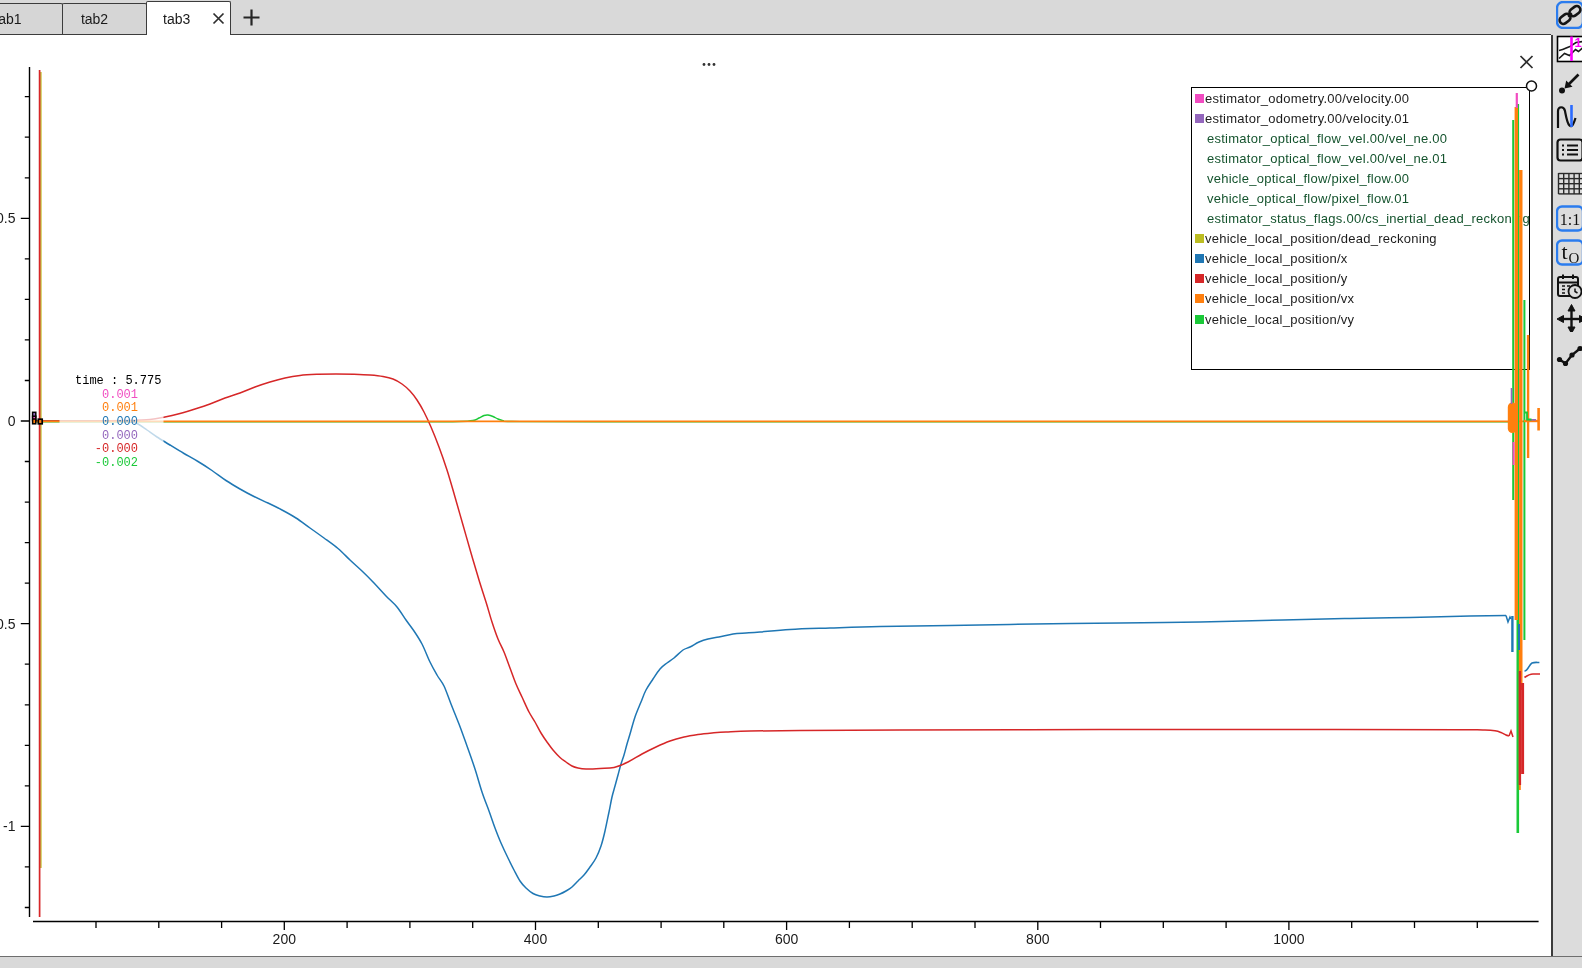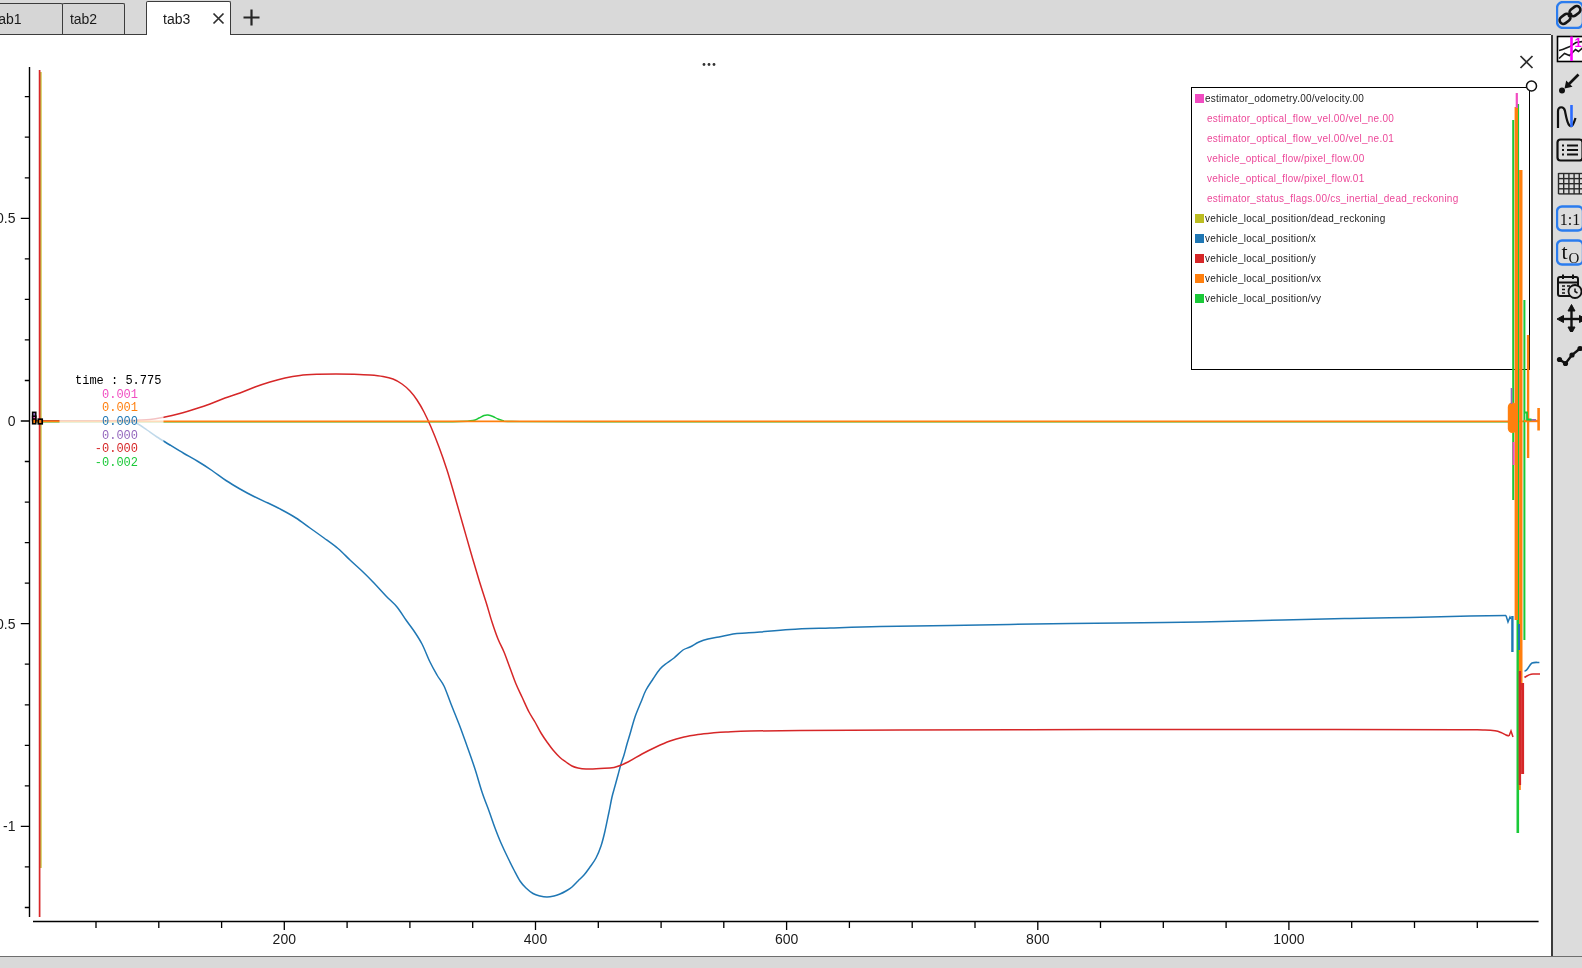--- a/index.html
+++ b/index.html
@@ -11,24 +11,24 @@
   border-bottom:none;border-radius:2px 2px 0 0;font-size:14px;color:#1a1a1a;
   display:flex;align-items:center;justify-content:center;box-sizing:border-box;}
 #tab3{top:1px;height:34px;background:#ffffff;z-index:3;}
 #paneline{position:absolute;left:0;top:34px;width:1551px;height:1px;background:#3c3c3c;z-index:2;}
 #toolbar{position:absolute;left:1553px;top:35px;width:29px;height:921px;background:#dcdcdc;}
 #toolbar-top{position:absolute;left:1553px;top:0px;width:29px;height:35px;background:#d9d9d9;}
 #tbborder{position:absolute;left:1551px;top:35px;width:2px;height:921px;background:#3c3c3c;}
 #statusbar{position:absolute;left:0;top:956px;width:1582px;height:12px;background:#d9d9d9;border-top:1px solid #6e6e6e;}
 #plotsvg{position:absolute;left:0;top:0;z-index:1;}
 #legend{position:absolute;left:1191px;top:87px;width:337px;height:281px;border:1px solid #000;
-  font-size:10px;letter-spacing:0.25px;color:#1c1c1c;overflow:hidden;z-index:0;background:transparent;}
+  font-size:13px;letter-spacing:0.25px;color:#1c1c1c;overflow:hidden;z-index:0;background:transparent;}
 .lrow{height:20.1px;display:flex;align-items:center;white-space:nowrap;padding-left:3px;}
 .sq{width:9px;height:9px;margin-right:1px;flex:none;}
-.gray{color:#ec4899;padding-left:15px;}
+.gray{color:#14532d;padding-left:15px;}
 .icon{position:absolute;left:1556px;width:28px;height:28px;}
 </style>
 </head>
 <body>
 <div id="root">
   <svg id="plotsvg" width="1582" height="968">
   <path d="M29.5 67 V917" stroke="#000" stroke-width="1.4" fill="none"></path>
   <path d="M33 921.5 H1538.6" stroke="#000" stroke-width="1.4" fill="none"></path>
   <path d="M24.8 907.5 H29.5 M24.8 866.9 H29.5 M20.8 826.4 H29.5 M24.8 785.9 H29.5 M24.8 745.3 H29.5 M24.8 704.8 H29.5 M24.8 664.2 H29.5 M20.8 623.7 H29.5 M24.8 583.2 H29.5 M24.8 542.6 H29.5 M24.8 502.1 H29.5 M24.8 461.5 H29.5 M20.8 421.0 H29.5 M24.8 380.5 H29.5 M24.8 339.9 H29.5 M24.8 299.4 H29.5 M24.8 258.8 H29.5 M20.8 218.3 H29.5 M24.8 177.8 H29.5 M24.8 137.2 H29.5 M24.8 96.7 H29.5 " stroke="#000" stroke-width="1.3" fill="none"></path>
   <text x="15.5" y="223.1" font-size="14" text-anchor="end" fill="#1a1a1a">0.5</text>
@@ -83,37 +83,38 @@
   <text x="75" y="384" font-size="12" font-family="Liberation Mono, monospace" fill="#000">time : 5.775</text>
   <text x="138" y="397.8" font-size="12" font-family="Liberation Mono, monospace" text-anchor="end" fill="#f14cc1">0.001</text>
   <text x="138" y="411.4" font-size="12" font-family="Liberation Mono, monospace" text-anchor="end" fill="#ff7f0e">0.001</text>
   <text x="138" y="425.0" font-size="12" font-family="Liberation Mono, monospace" text-anchor="end" fill="#1f77b4">0.000</text>
   <text x="138" y="438.6" font-size="12" font-family="Liberation Mono, monospace" text-anchor="end" fill="#9467bd">0.000</text>
   <text x="138" y="452.2" font-size="12" font-family="Liberation Mono, monospace" text-anchor="end" fill="#d62728">-0.000</text>
   <text x="138" y="465.8" font-size="12" font-family="Liberation Mono, monospace" text-anchor="end" fill="#1ac938">-0.002</text>
   </svg>
   <div id="tabbar">
     <div class="tab" style="left:-22px;width:85px;padding-right:25px;box-sizing:border-box;">tab1</div>
-    <div class="tab" style="left:62px;width:63px;padding-right:20px;box-sizing:border-box;">tab2</div>
+    <div class="tab" style="left:62px;width:85px;padding-right:20px;box-sizing:border-box;">tab2</div>
     <div class="tab" id="tab3" style="left:146px;width:85px;justify-content:flex-start;padding-left:16px;box-sizing:border-box;">
       <span style="margin-right:22px;">tab3</span>
       <svg width="13" height="13" viewBox="0 0 13 13">
           <path d="M1.5 1.5 L11.5 11.5 M11.5 1.5 L1.5 11.5" stroke="#2e2e2e" stroke-width="1.7" fill="none"></path>
         </svg>
     </div>
     <svg style="position:absolute;left:241px;top:7px;" width="21" height="21" viewBox="0 0 21 21">
         <path d="M10.5 2.5 V18.5 M2.5 10.5 H18.5" stroke="#262626" stroke-width="2.2" fill="none"></path>
       </svg>
   </div>
   <div id="paneline"></div>
   <div id="toolbar-top"></div>
   <div id="toolbar"></div>
   <div id="tbborder"></div>
   <div id="legend">
     <div class="lrow"><span class="sq" style="background:#f14cc1"></span>estimator_odometry.00/velocity.00</div>
+    <div class="lrow"><span class="sq" style="background:#9467bd"></span>estimator_odometry.00/velocity.01</div>
     <div class="lrow gray">estimator_optical_flow_vel.00/vel_ne.00</div>
     <div class="lrow gray">estimator_optical_flow_vel.00/vel_ne.01</div>
     <div class="lrow gray">vehicle_optical_flow/pixel_flow.00</div>
     <div class="lrow gray">vehicle_optical_flow/pixel_flow.01</div>
     <div class="lrow gray">estimator_status_flags.00/cs_inertial_dead_reckoning</div>
     <div class="lrow"><span class="sq" style="background:#bcbd22"></span>vehicle_local_position/dead_reckoning</div>
     <div class="lrow"><span class="sq" style="background:#1f77b4"></span>vehicle_local_position/x</div>
     <div class="lrow"><span class="sq" style="background:#d62728"></span>vehicle_local_position/y</div>
     <div class="lrow"><span class="sq" style="background:#ff7f0e"></span>vehicle_local_position/vx</div>
     <div class="lrow"><span class="sq" style="background:#1ac938"></span>vehicle_local_position/vy</div>

